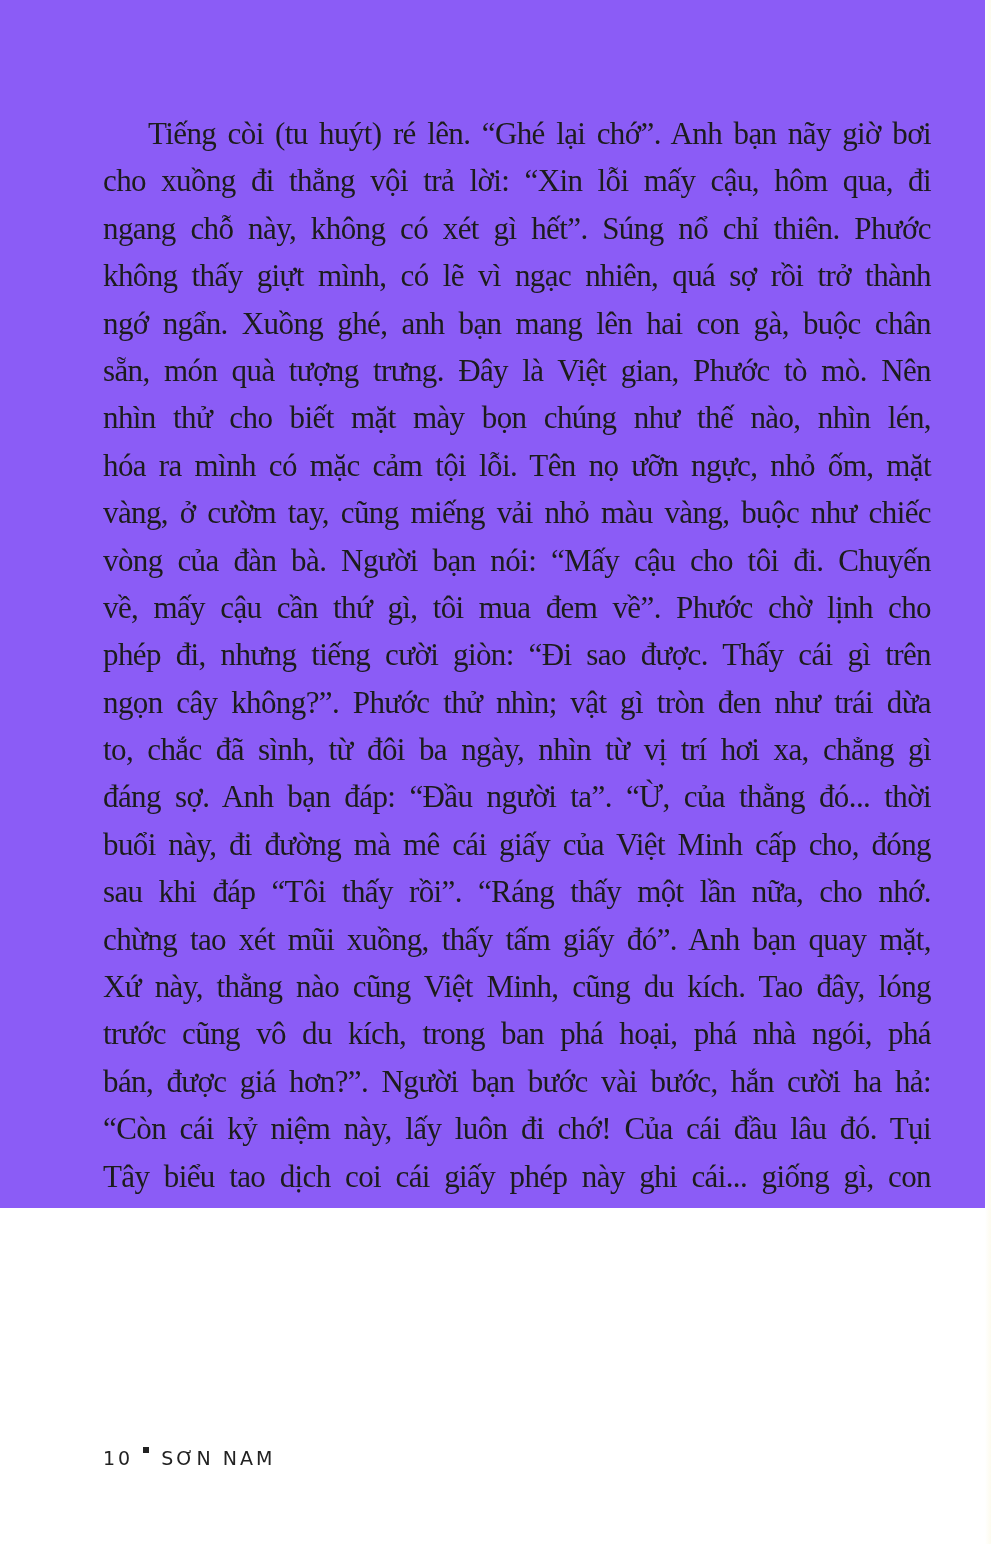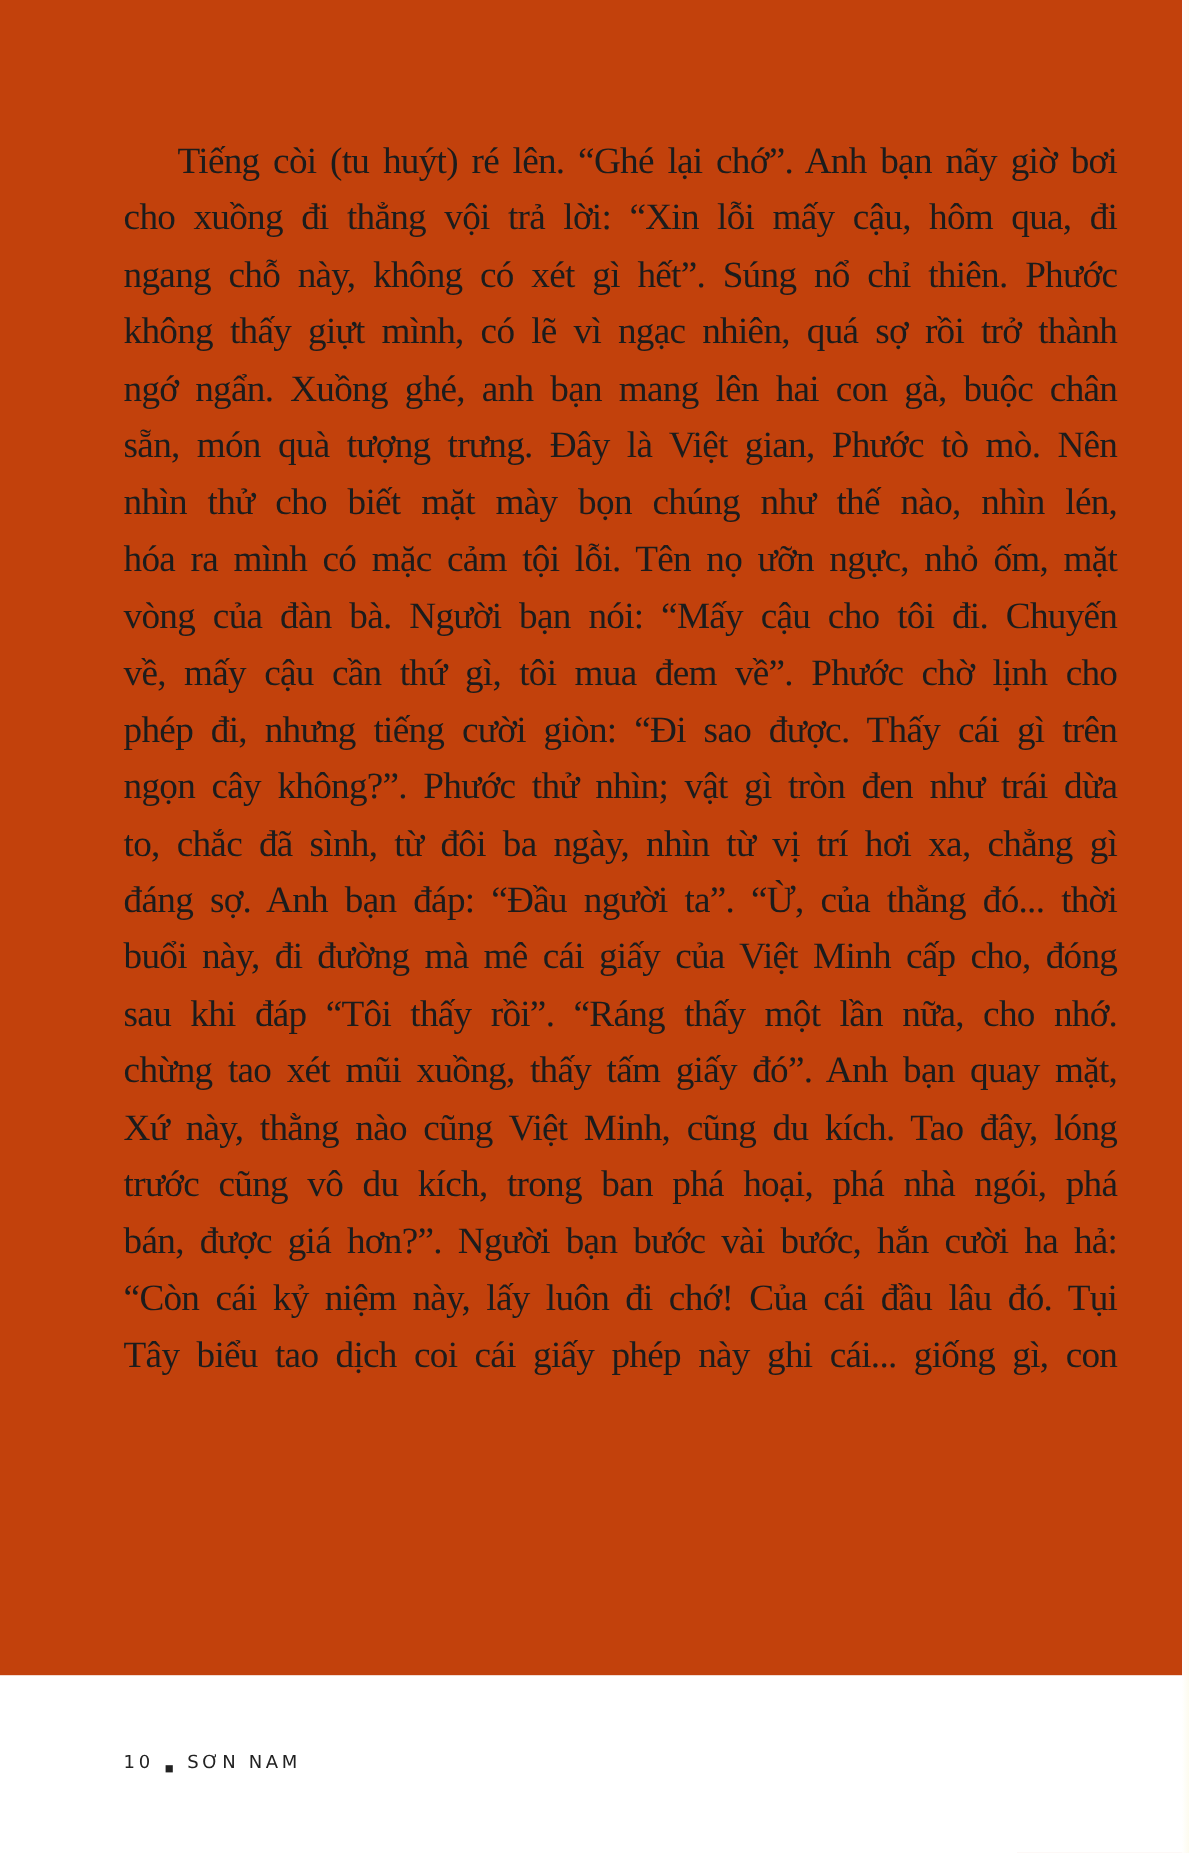--- a/index.html
+++ b/index.html
@@ -1,41 +1,41 @@
 <!DOCTYPE html>
 <html><head>
 <meta charset="utf-8">
 <style>
   html, body { margin: 0; padding: 0; background: #ffffff; }
   body { width: 991px; height: 1544px; position: relative; overflow: hidden; }
   .page {
-    position: absolute; left: 0; top: 0; width: 991px; height: 1396px;
-    background: #c2410c;
+    position: absolute; left: 0; top: 0; width: 991px; height: 1208px;
+    background: #8b5cf6;
   }
   .edge {
     position: absolute; right: 0; top: 0; width: 6px; height: 1544px;
     background: linear-gradient(to right, #ffffff, #fdfbee);
   }
   .body-text {
     position: absolute; left: 103px; top: 110px; width: 828px;
     font-family: "Liberation Serif", "DejaVu Serif", serif;
     font-size: 31px; line-height: 47.4px; color: #1c1c1c;
     letter-spacing: -0.6px;
   }
   .line {
     display: block; white-space: nowrap;
     text-align: justify; text-align-last: justify;
     height: 47.4px;
   }
   .line.first { padding-left: 45px; }
   .footer {
     position: absolute; left: 103px; top: 1447px;
     font-family: "DejaVu Sans", "Liberation Sans", sans-serif;
-    font-size: 15px; color: #222; letter-spacing: 3px;
-    display: flex; align-items: flex-end; margin-top: 12px;
+    font-size: 19px; color: #222; letter-spacing: 3px;
+    display: flex; align-items: flex-start;
   }
   .footer .sep {
     display: inline-block; width: 6px; height: 6px; background: #222;
     margin: 0 12px 0 10px;
   }
 </style>
 </head>
 <body>
 
 <div class="page">
@@ -43,20 +43,21 @@
 
   <div class="body-text">
     <span class="line first">Tiếng còi (tu huýt) ré lên. “Ghé lại chớ”. Anh bạn nãy giờ bơi</span>
     <span class="line">cho xuồng đi thẳng vội trả lời: “Xin lỗi mấy cậu, hôm qua, đi</span>
     <span class="line">ngang chỗ này, không có xét gì hết”. Súng nổ chỉ thiên. Phước</span>
     <span class="line">không thấy giựt mình, có lẽ vì ngạc nhiên, quá sợ rồi trở thành</span>
     <span class="line">ngớ ngẩn. Xuồng ghé, anh bạn mang lên hai con gà, buộc chân</span>
     <span class="line">sẵn, món quà tượng trưng. Đây là Việt gian, Phước tò mò. Nên</span>
     <span class="line">nhìn thử cho biết mặt mày bọn chúng như thế nào, nhìn lén,</span>
     <span class="line">hóa ra mình có mặc cảm tội lỗi. Tên nọ ưỡn ngực, nhỏ ốm, mặt</span>
+    <span class="line">vàng, ở cườm tay, cũng miếng vải nhỏ màu vàng, buộc như chiếc</span>
     <span class="line">vòng của đàn bà. Người bạn nói: “Mấy cậu cho tôi đi. Chuyến</span>
     <span class="line">về, mấy cậu cần thứ gì, tôi mua đem về”. Phước chờ lịnh cho</span>
     <span class="line">phép đi, nhưng tiếng cười giòn: “Đi sao được. Thấy cái gì trên</span>
     <span class="line">ngọn cây không?”. Phước thử nhìn; vật gì tròn đen như trái dừa</span>
     <span class="line">to, chắc đã sình, từ đôi ba ngày, nhìn từ vị trí hơi xa, chẳng gì</span>
     <span class="line">đáng sợ. Anh bạn đáp: “Đầu người ta”. “Ừ, của thằng đó... thời</span>
     <span class="line">buổi này, đi đường mà mê cái giấy của Việt Minh cấp cho, đóng</span>
     <span class="line">sau khi đáp “Tôi thấy rồi”. “Ráng thấy một lần nữa, cho nhớ.</span>
     <span class="line">chừng tao xét mũi xuồng, thấy tấm giấy đó”. Anh bạn quay mặt,</span>
     <span class="line">Xứ này, thằng nào cũng Việt Minh, cũng du kích. Tao đây, lóng</span>

